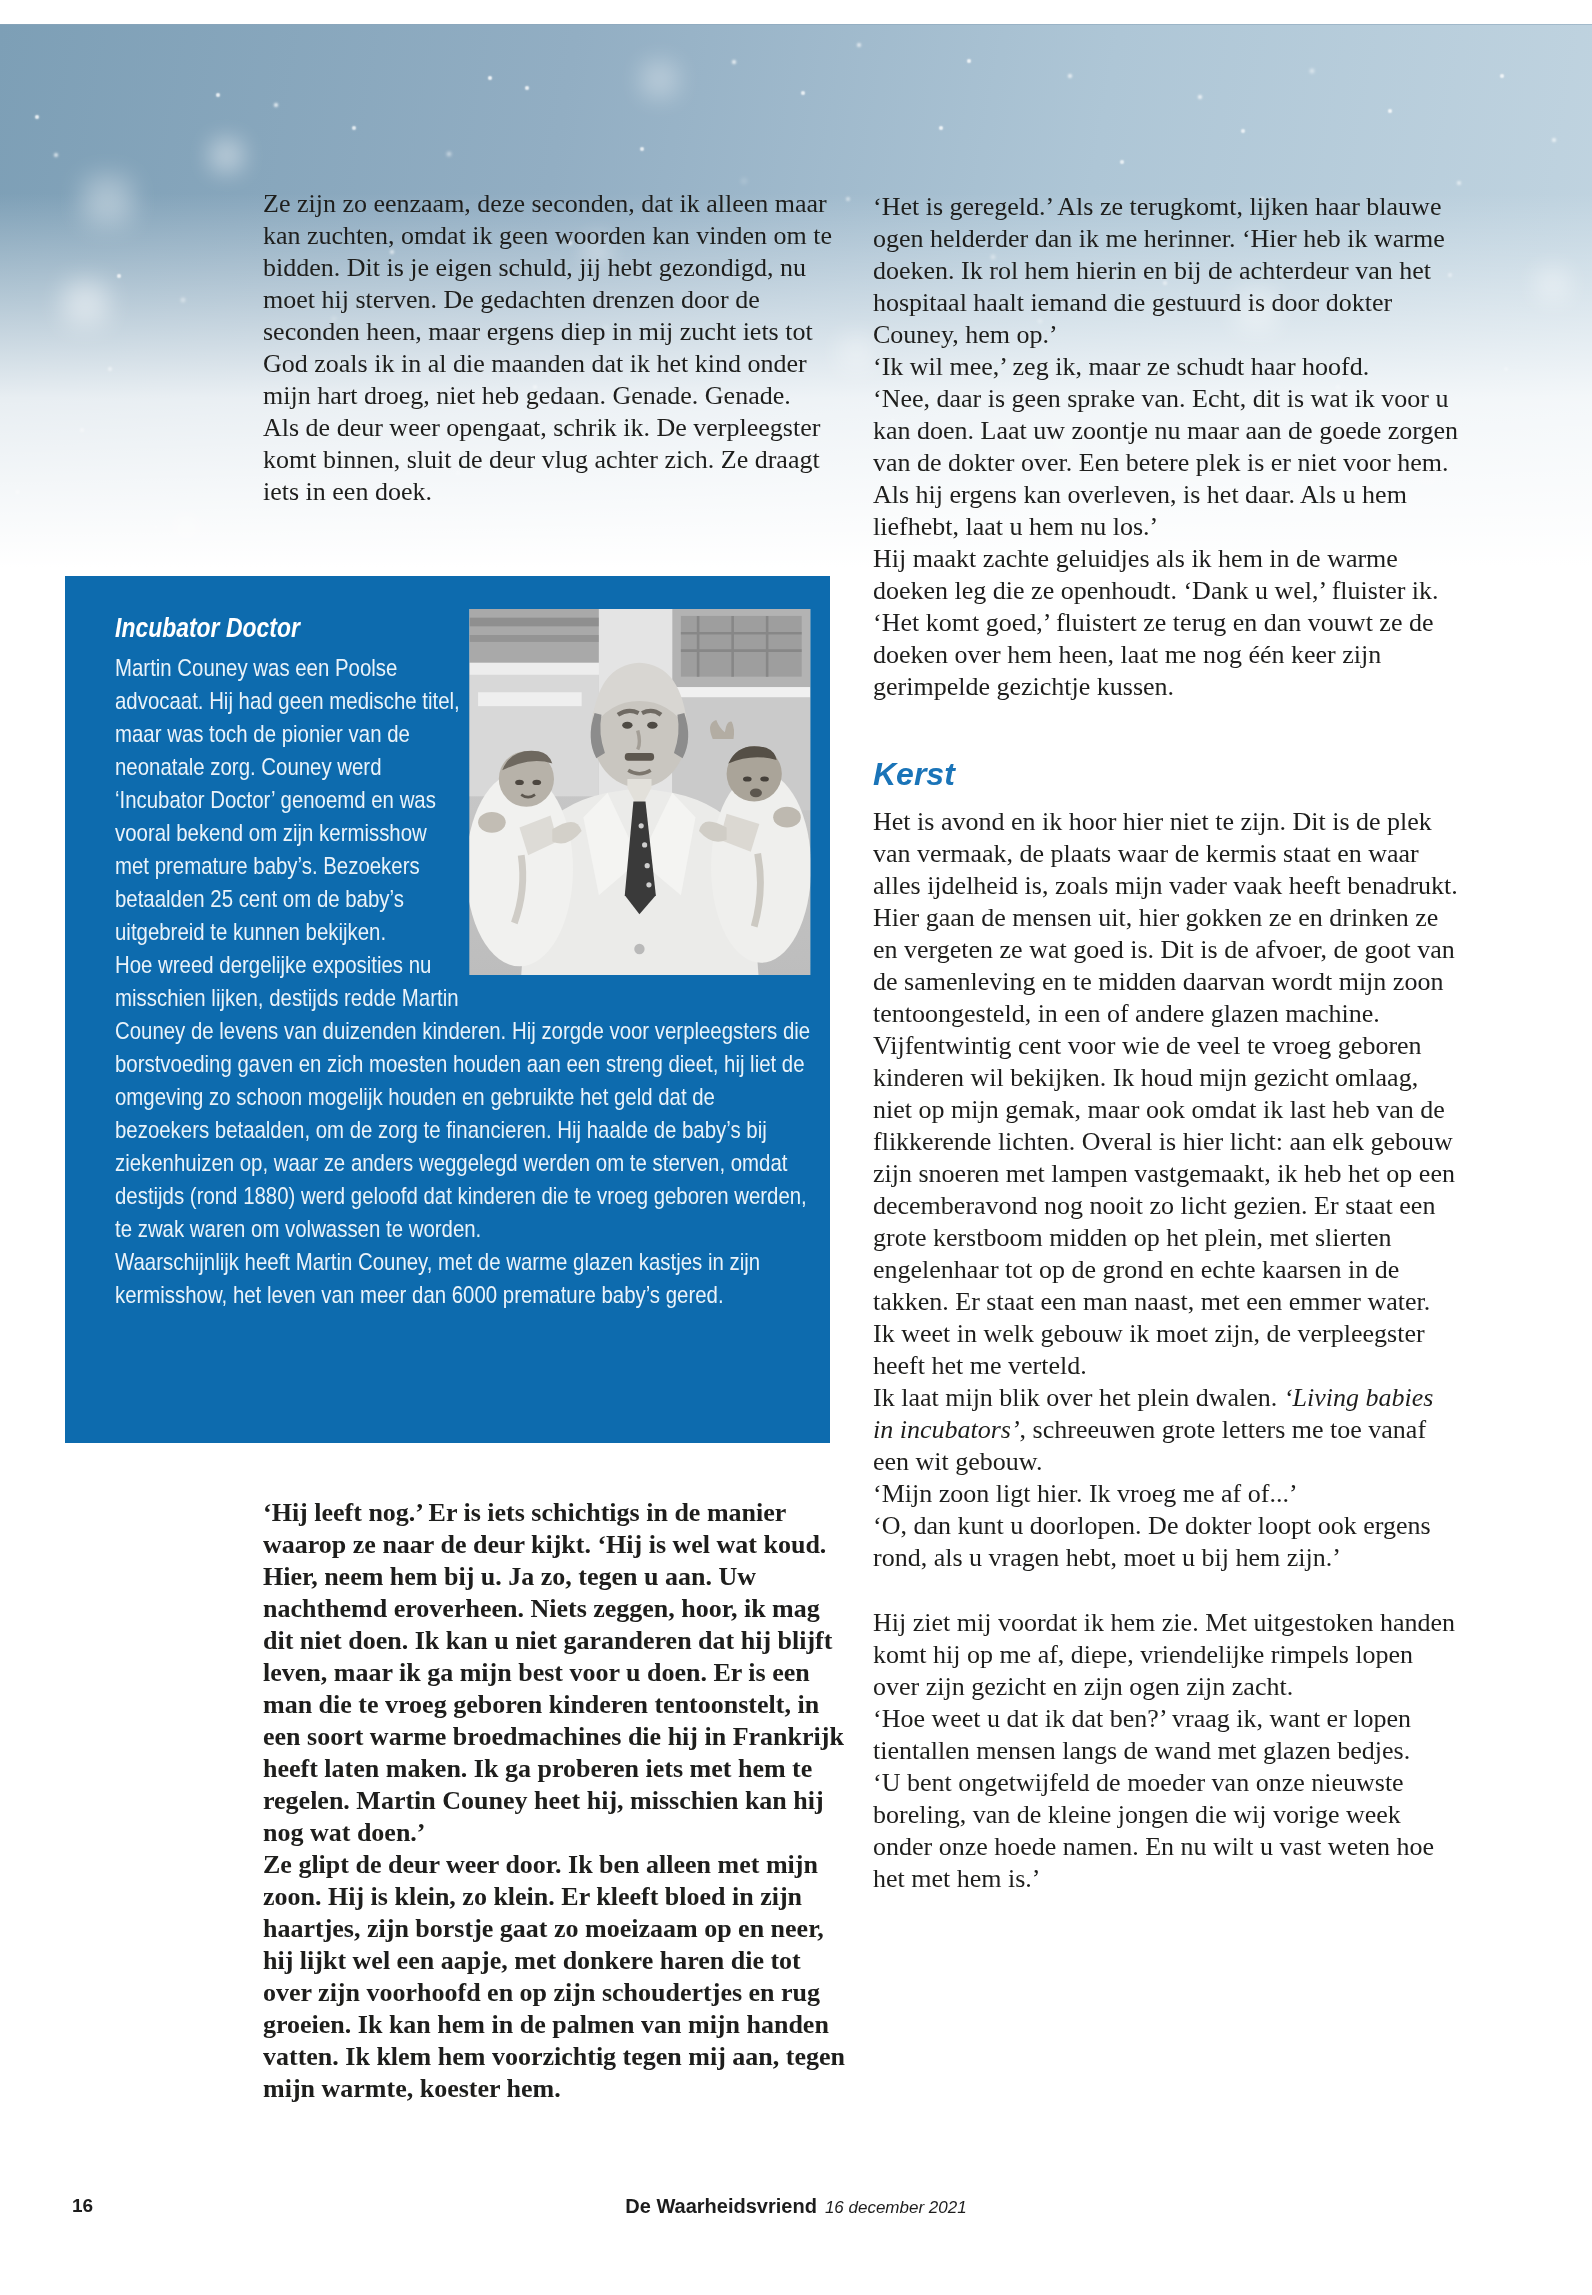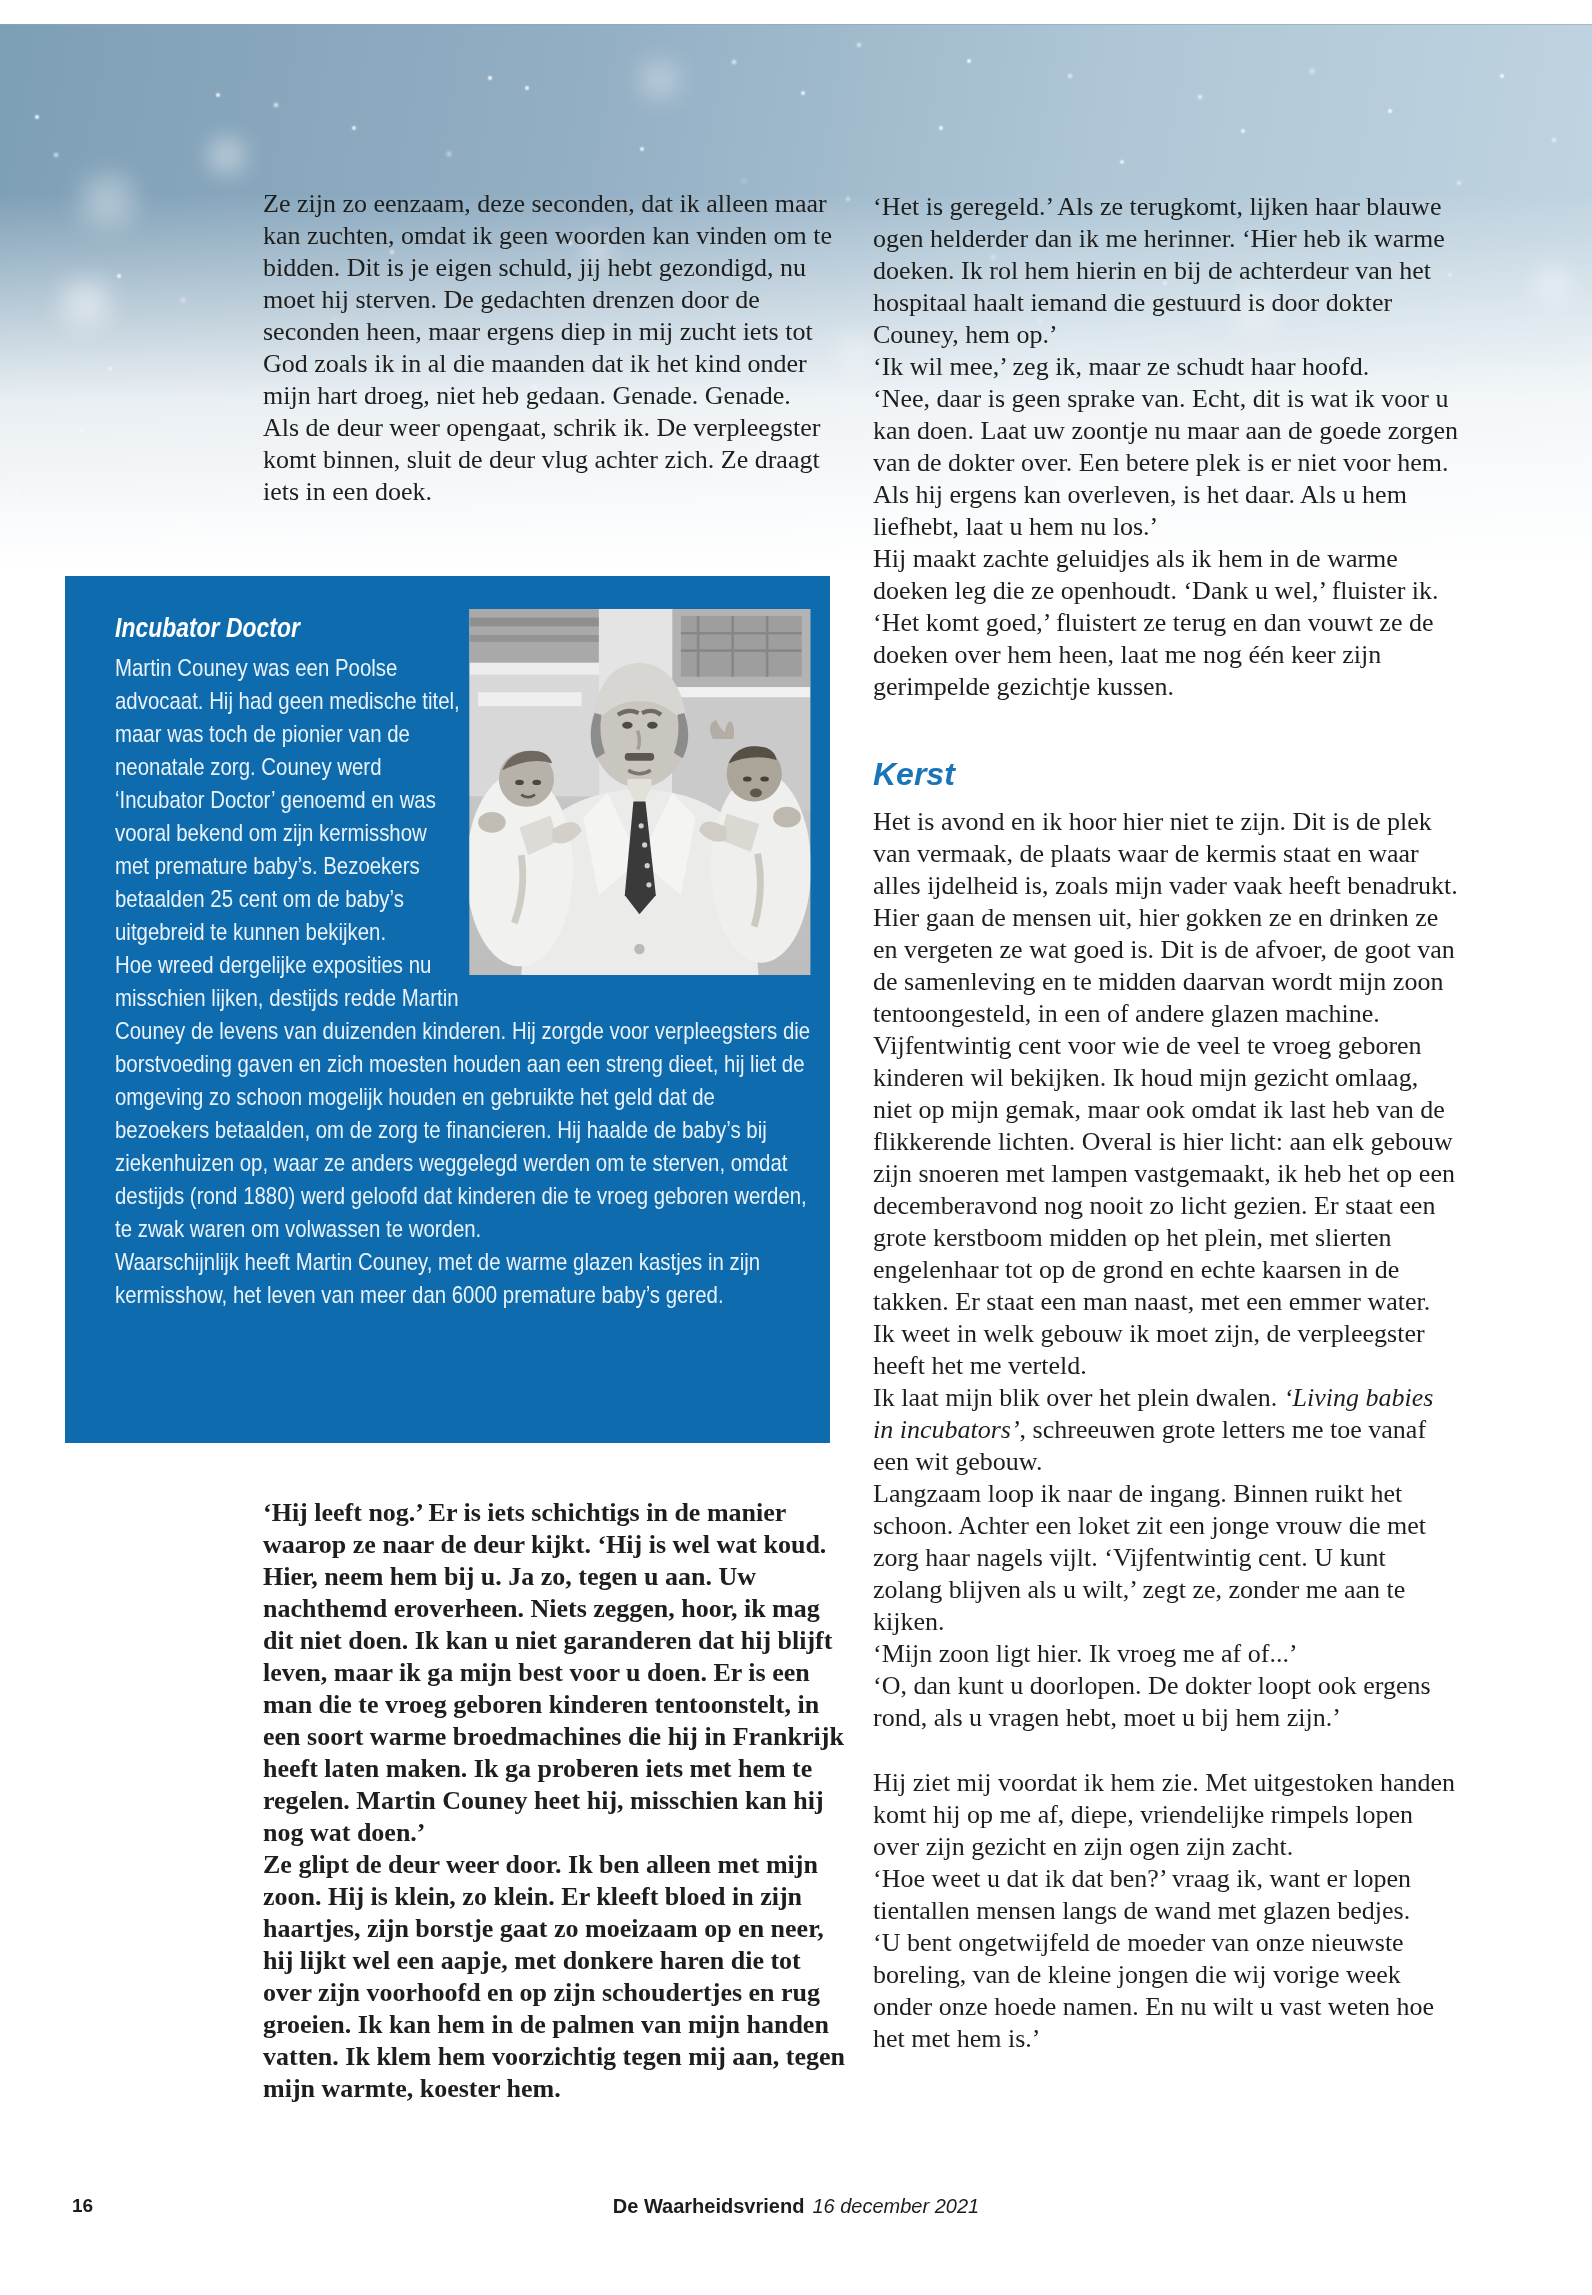--- a/index.html
+++ b/index.html
@@ -66,21 +66,21 @@
     color:#ffffff;margin:0 0 6px 0;}
   .photo-wrap{float:right;width:401px;height:366px;margin:-3.5px 0 14px 8.6px;
     background:#cccccc;box-shadow:0 0 0 0.9px rgba(0,0,0,.12) inset;}
   .photo-wrap svg{display:block;width:401px;height:366px;}
   
   .footer-num{position:absolute;left:72px;top:2195px;font-family:"Liberation Sans",sans-serif;
     font-weight:bold;font-size:19px;color:#1c1c1c;}
   .footer-center{position:absolute;left:0;top:2195px;width:1592px;text-align:center;
     font-family:"Liberation Sans",sans-serif;font-size:20px;color:#1c1c1c;}
   .footer-center .mag{font-weight:bold;}
-  .footer-center .date{font-style:italic;font-weight:normal;margin-left:8px;font-size:20px;text-align:right;}
+  .footer-center .date{font-style:italic;font-weight:normal;margin-left:8px;font-size:17px;text-align:right;}
 </style>
 </head>
 <body>
 
 <div class="page">
 
   <div class="snow-band"></div>
 
   <div class="col intro-col">
     <p>Ze zijn zo eenzaam, deze seconden, dat ik alleen maar kan zuchten, omdat ik geen woorden kan vinden om te bidden. Dit is je eigen schuld, jij hebt gezondigd, nu moet hij sterven. De gedachten drenzen door de seconden heen, maar ergens diep in mij zucht iets tot God zoals ik in al die maanden dat ik het kind onder mijn hart droeg, niet heb gedaan. Genade. Genade.</p>
@@ -88,21 +88,20 @@
   </div>
 
   <div class="col right-col">
     <p>‘Het is geregeld.’ Als ze terugkomt, lijken haar blauwe ogen helderder dan ik me herinner. ‘Hier heb ik warme doeken. Ik rol hem hierin en bij de achterdeur van het hospitaal haalt iemand die gestuurd is door dokter Couney, hem op.’</p>
     <p>‘Ik wil mee,’ zeg ik, maar ze schudt haar hoofd.</p>
     <p>‘Nee, daar is geen sprake van. Echt, dit is wat ik voor u kan doen. Laat uw zoontje nu maar aan de goede zorgen van de dokter over. Een betere plek is er niet voor hem. Als hij ergens kan overleven, is het daar. Als u hem liefhebt, laat u hem nu los.’</p>
     <p>Hij maakt zachte geluidjes als ik hem in de warme doeken leg die ze openhoudt. ‘Dank u wel,’ fluister ik. ‘Het komt goed,’ fluistert ze terug en dan vouwt ze de doeken over hem heen, laat me nog één keer zijn gerimpelde gezichtje kussen.</p>
     <h3 class="kerst-h">Kerst</h3>
     <p>Het is avond en ik hoor hier niet te zijn. Dit is de plek van vermaak, de plaats waar de kermis staat en waar alles ijdelheid is, zoals mijn vader vaak heeft benadrukt. Hier gaan de mensen uit, hier gokken ze en drinken ze en vergeten ze wat goed is. Dit is de afvoer, de goot van de samenleving en te midden daarvan wordt mijn zoon tentoongesteld, in een of andere glazen machine. Vijfentwintig cent voor wie de veel te vroeg geboren kinderen wil bekijken. Ik houd mijn gezicht omlaag, niet op mijn gemak, maar ook omdat ik last heb van de flikkerende lichten. Overal is hier licht: aan elk gebouw zijn snoeren met lampen vastgemaakt, ik heb het op een decemberavond nog nooit zo licht gezien. Er staat een grote kerstboom midden op het plein, met slierten engelenhaar tot op de grond en echte kaarsen in de takken. Er staat een man naast, met een emmer water. Ik weet in welk gebouw ik moet zijn, de verpleegster heeft het me verteld.</p>
     <p><span>Ik laat mijn blik over het plein dwalen. </span><em>‘Living babies in incubators’</em><span>, schreeuwen grote letters me toe vanaf een wit gebouw.</span></p>
-    <p>Langzaam loop ik naar de ingang. Binnen ruikt het schoon. Achter een loket zit een jonge vrouw die met zorg haar nagels vijlt. ‘Vijfentwintig cent. U kunt zolang blijven als u wilt,’ zegt ze, zonder me aan te kijken.</p>
     <p>‘Mijn zoon ligt hier. Ik vroeg me af of...’</p>
     <p>‘O, dan kunt u doorlopen. De dokter loopt ook ergens rond, als u vragen hebt, moet u bij hem zijn.’</p>
     <p class="gap-before">Hij ziet mij voordat ik hem zie. Met uitgestoken handen komt hij op me af, diepe, vriendelijke rimpels lopen over zijn gezicht en zijn ogen zijn zacht.</p>
     <p>‘Hoe weet u dat ik dat ben?’ vraag ik, want er lopen tientallen mensen langs de wand met glazen bedjes.</p>
     <p>‘U bent ongetwijfeld de moeder van onze nieuwste boreling, van de kleine jongen die wij vorige week onder onze hoede namen. En nu wilt u vast weten hoe het met hem is.’</p>
   </div>
 
   <section class="bluebox">
     <div class="box-inner">
       <div class="photo-wrap">

